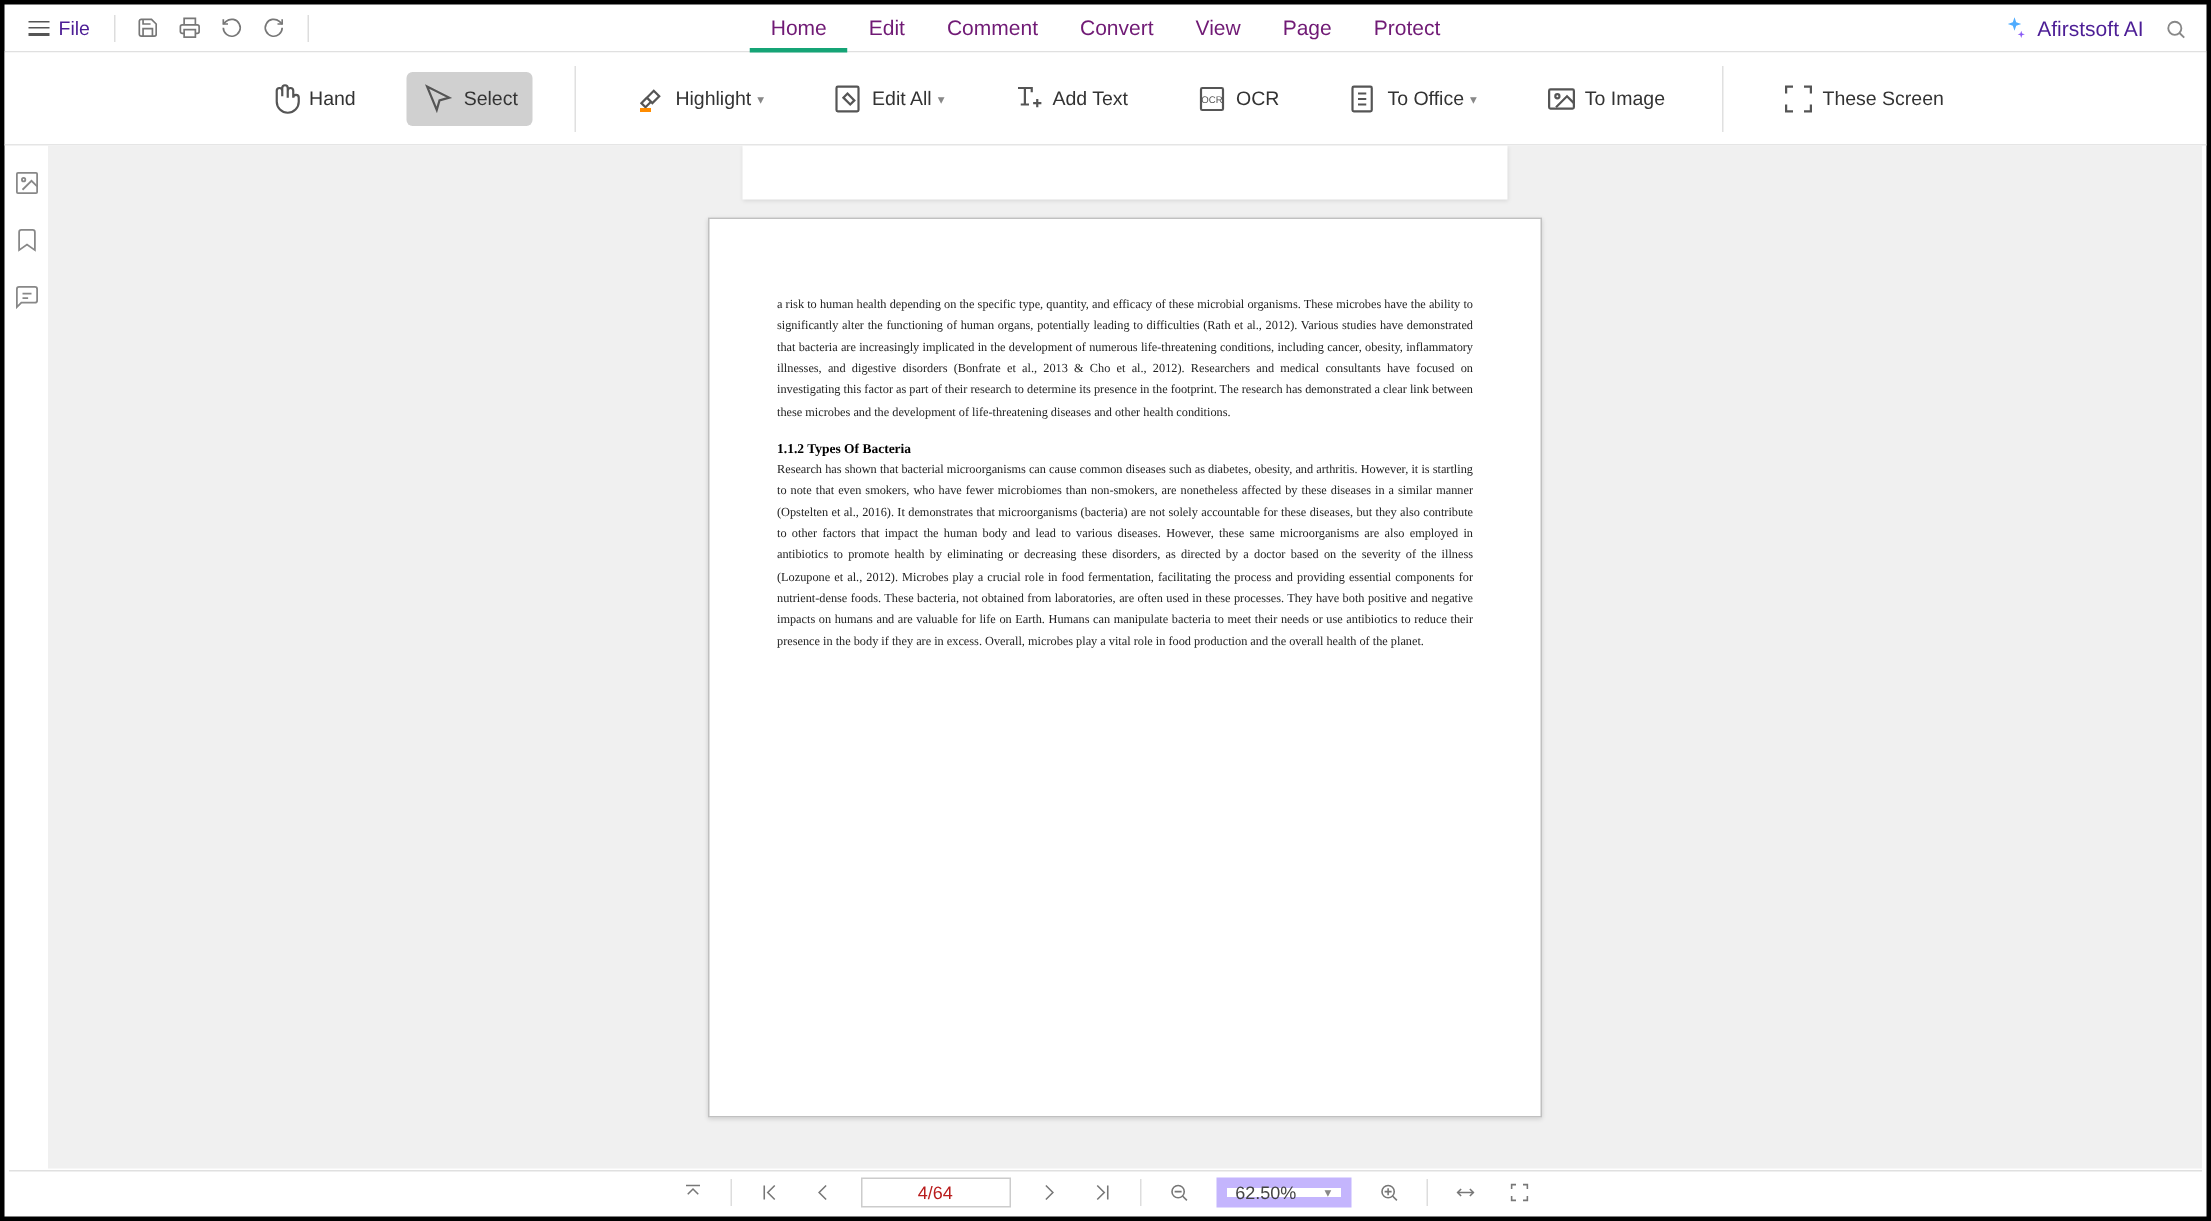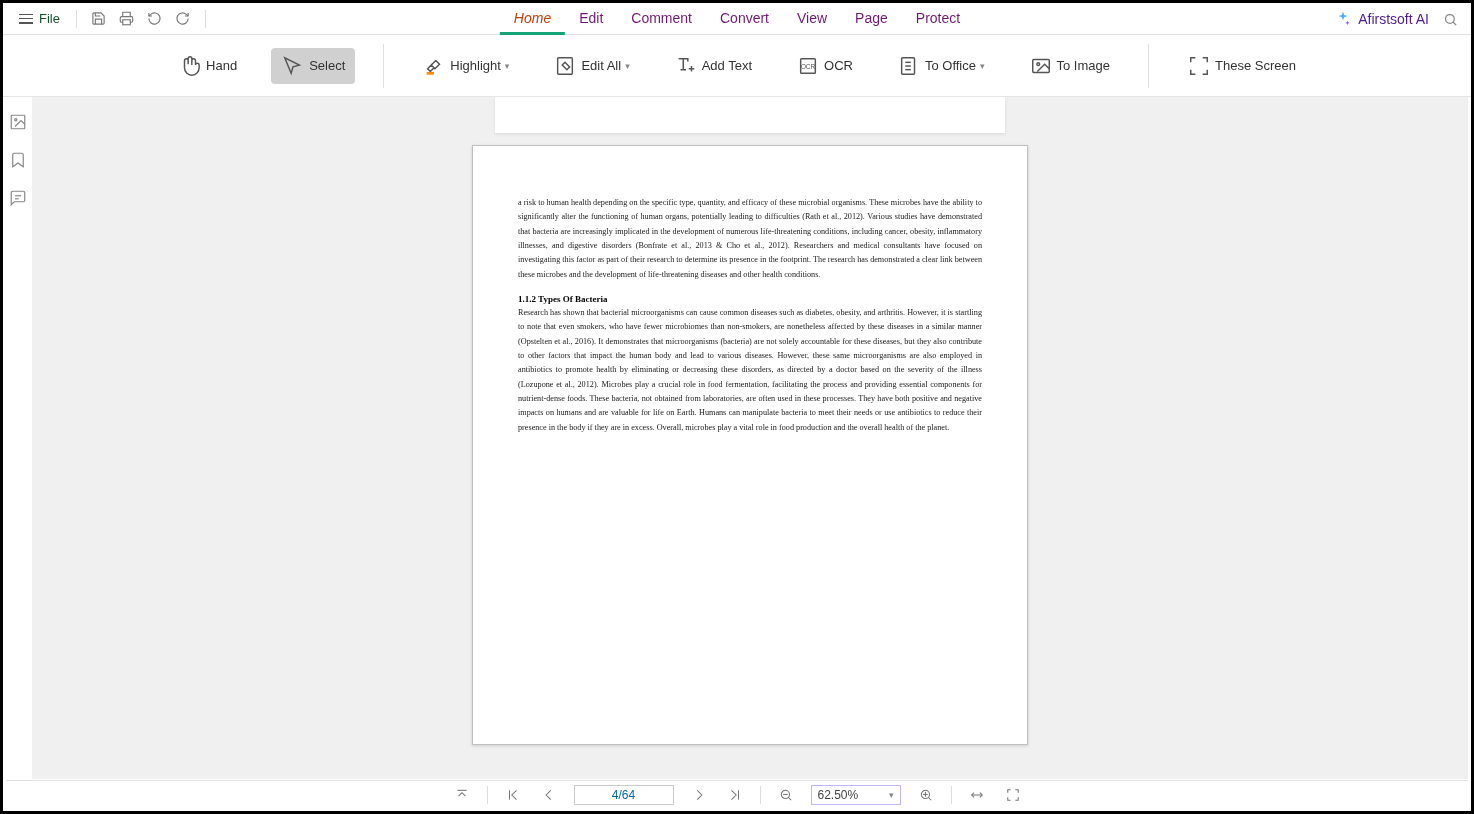--- a/index.html
+++ b/index.html
@@ -2,27 +2,27 @@
 <html><head>
   <meta charset="utf-8">
   <style>
     * { margin: 0; padding: 0; box-sizing: border-box; font-family: -apple-system, BlinkMacSystemFont, "Segoe UI", Arial, sans-serif; }
     body { width: 1474px; height: 814px; background: #fff; border: 3px solid #000; overflow: hidden; position: relative; }
     
     .top-bar { height: 32px; display: flex; align-items: center; padding: 0 8px; border-bottom: 1px solid #e0e0e0; }
     .hamburger-file { display: flex; align-items: center; gap: 6px; padding: 4px 8px; cursor: pointer; }
     .hamburger-icon { width: 14px; height: 10px; display: flex; flex-direction: column; justify-content: space-between; }
     .hamburger-icon span { height: 1.5px; background: #555; }
-    .file-label { font-size: 13px; color: #14532d; }
+    .file-label { font-size: 13px; color: #4c1d95; }
     .divider-v { width: 1px; height: 18px; background: #ddd; margin: 0 8px; }
     .top-icon { width: 28px; height: 26px; display: flex; align-items: center; justify-content: center; cursor: pointer; color: #777; }
     
     .menu-bar { position: absolute; top: 0; left: 50%; transform: translateX(-50%); height: 32px; display: flex; align-items: flex-end; gap: 0; }
     .menu-item { padding: 6px 14px; font-size: 14px; color: #701a75; cursor: pointer; border-bottom: 3px solid transparent; }
-    .menu-item.active { color: #c2410c; border-bottom-color: #15a476; font-style: italic; }
+    .menu-item.active { color: #701a75; border-bottom-color: #15a476; }
     
     .top-right { position: absolute; right: 10px; top: 0; height: 32px; display: flex; align-items: center; gap: 10px; }
     .ai-item { display: flex; align-items: center; gap: 6px; font-size: 14px; color: #4c1d95; cursor: pointer; }
     .ai-sparkle { width: 18px; height: 18px; }
     .search-icon-btn { width: 22px; height: 22px; display: flex; align-items: center; justify-content: center; cursor: pointer; color: #888; }
     
     .toolbar { height: 62px; display: flex; align-items: center; justify-content: center; gap: 24px; border-bottom: 1px solid #e5e5e5; background: #fff; }
     .tool-btn { display: flex; flex-direction: row; align-items: center; gap: 4px; padding: 6px 10px; cursor: pointer; border-radius: 4px; }
     .tool-btn.active { background: #d0d0d0; }
     .tool-icon { width: 24px; height: 24px; display: flex; align-items: center; justify-content: center; color: #555; }
@@ -36,22 +36,22 @@
     .content-area { position: absolute; top: 94px; left: 29px; right: 3px; bottom: 32px; background: #f0f0f0; overflow: hidden; display: flex; flex-direction: column; align-items: center; }
     .page-stub { width: 510px; height: 36px; background: #fff; margin-top: 0; box-shadow: 0 1px 3px rgba(0,0,0,0.1); }
     .page-gap { height: 12px; }
     .doc-page { width: 556px; height: 600px; background: #fff; box-shadow: 0 1px 3px rgba(0,0,0,0.15); padding: 50px 45px; position: relative; border: 1px solid #c0c0c0; }
     .doc-text { font-size: 8.2px; color: #222; line-height: 1.75; text-align: justify; font-family: "Times New Roman", serif; }
     .doc-heading { font-size: 9px; font-weight: bold; margin-top: 12px; margin-bottom: 2px; font-family: "Times New Roman", serif; }
     
     .bottom-bar { position: absolute; bottom: 3px; left: 3px; right: 3px; height: 28px; background: #fff; border-top: 1px solid #e0e0e0; display: flex; align-items: center; justify-content: center; gap: 14px; }
     .bb-icon { width: 22px; height: 22px; display: flex; align-items: center; justify-content: center; cursor: pointer; color: #777; }
     .bb-divider { width: 1px; height: 18px; background: #ddd; }
-    .page-input { width: 100px; height: 20px; border: 1px solid #ccc; text-align: center; font-size: 12px; color: #0369a1; }
-    .zoom-box { width: 90px; height: 20px; border: 1px solid #c4b5fd; display: flex; align-items: center; justify-content: space-between; padding: 0 6px; font-size: 12px; color: #444; cursor: pointer; }
+    .page-input { width: 100px; height: 20px; border: 1px solid #ccc; text-align: center; font-size: 12px; color: #b91c1c; }
+    .zoom-box { width: 90px; height: 20px; border: 7px solid #c4b5fd; display: flex; align-items: center; justify-content: space-between; padding: 0 6px; font-size: 12px; color: #444; cursor: pointer; }
     .zoom-caret { font-size: 9px; color: #888; }
   </style>
 </head>
 <body>
 
 <div class="top-bar">
   <div class="hamburger-file">
     <div class="hamburger-icon">
         <span></span>
         <span></span>

